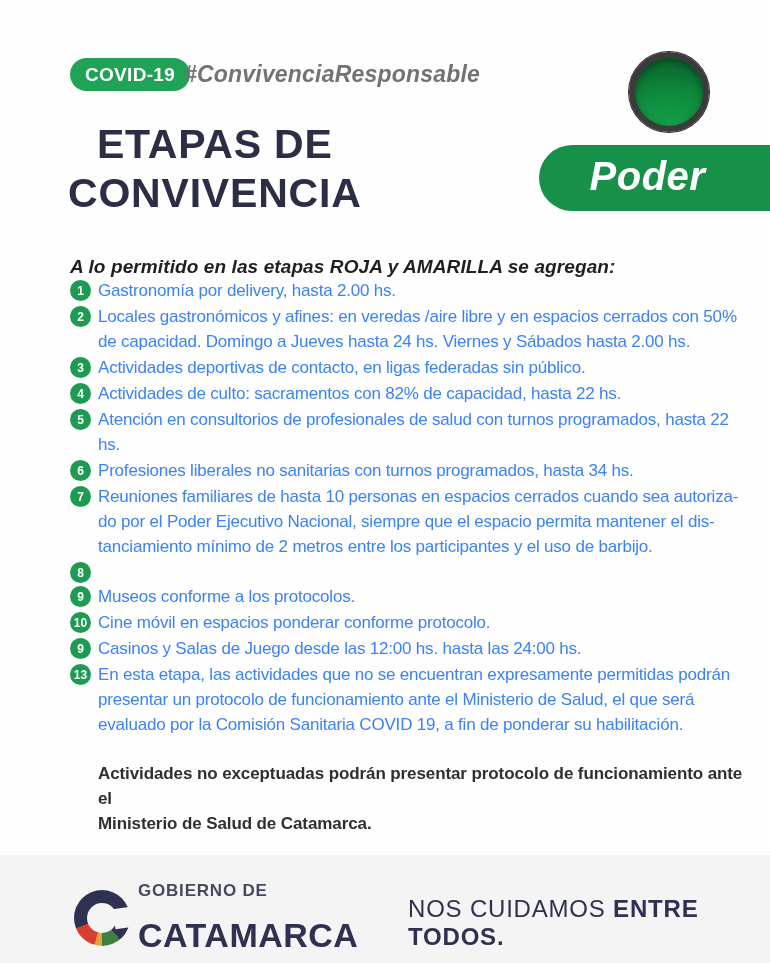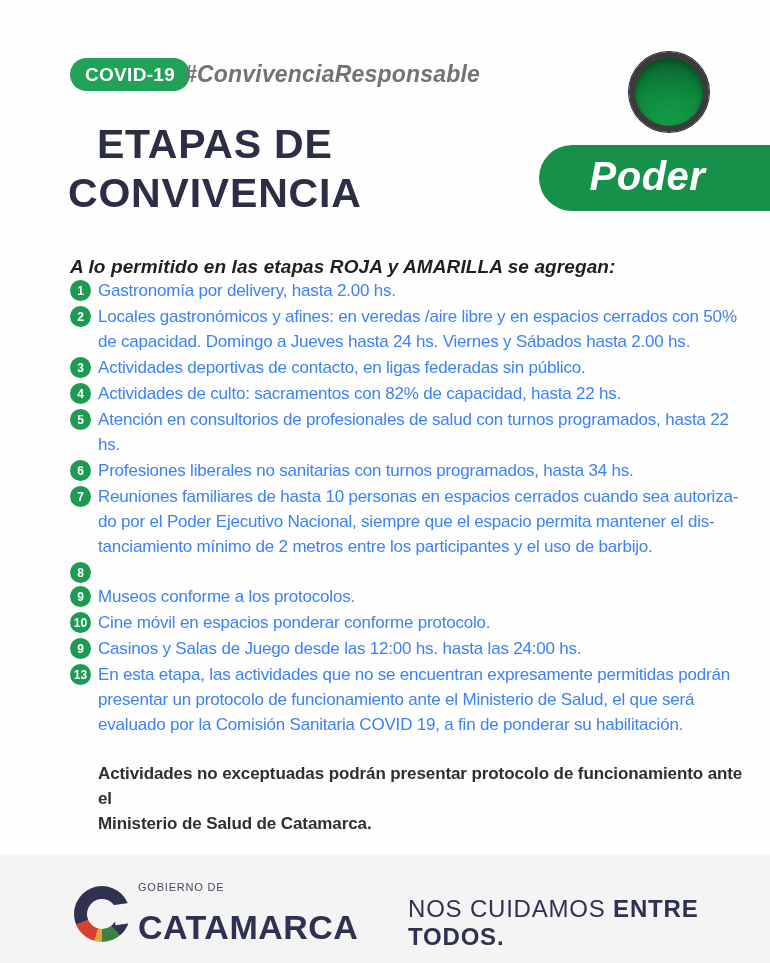--- a/index.html
+++ b/index.html
@@ -105,21 +105,21 @@
   .logo-c .hole {
     position:absolute; left:13px; top:13px; width:30px; height:30px;
     border-radius:50%; background:#f4f4f5;
   }
   .logo-c .notch {
     position:absolute; right:-2px; top:18px; width:18px; height:20px;
     background:#f4f4f5; transform:rotate(-8deg);
   }
   .gov-text { margin-left:8px; }
   .gov-line1 {
-    font-size:11px; color:#454a5f; letter-spacing:0.8px; font-weight:400;
+    font-size:17px; color:#454a5f; letter-spacing:0.8px; font-weight:700;
   }
   .gov-line2 {
     font-size:34px; color:#2e3150; font-weight:800; letter-spacing:0.5px;
     margin-top:15px;
   }
   .slogan {
     position:absolute; left:408px; top:40px;
     font-size:24px; color:#2e3150; letter-spacing:0.8px;
   }
   .slogan .bold { font-weight:800; }

